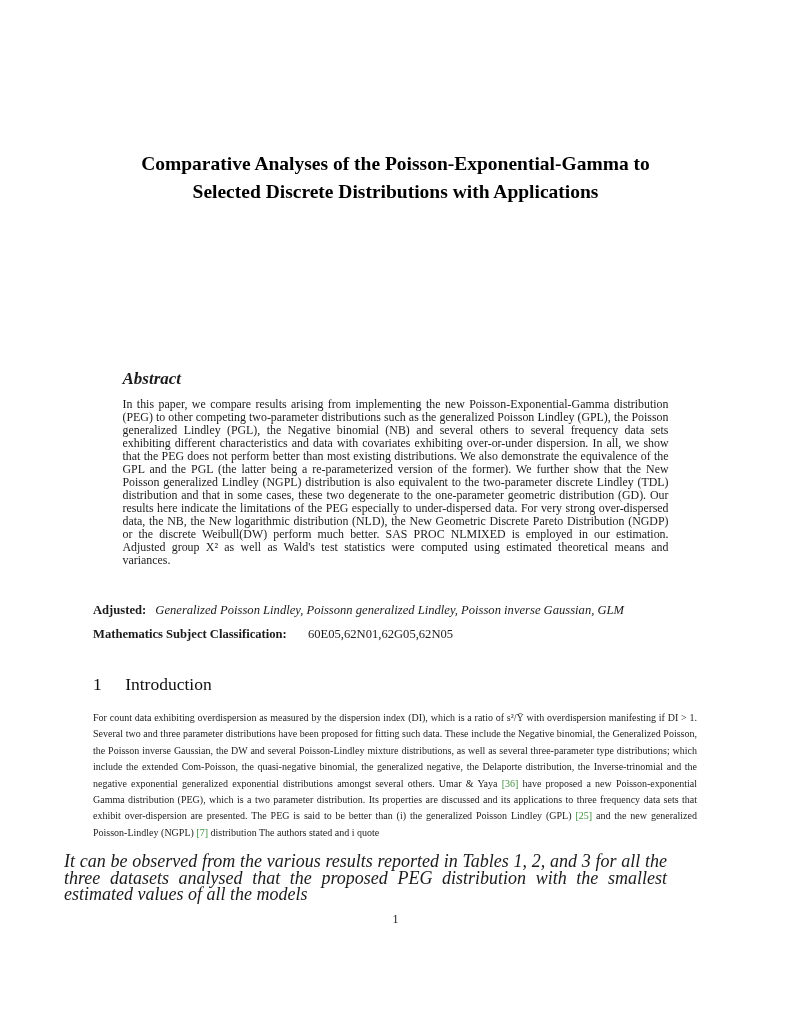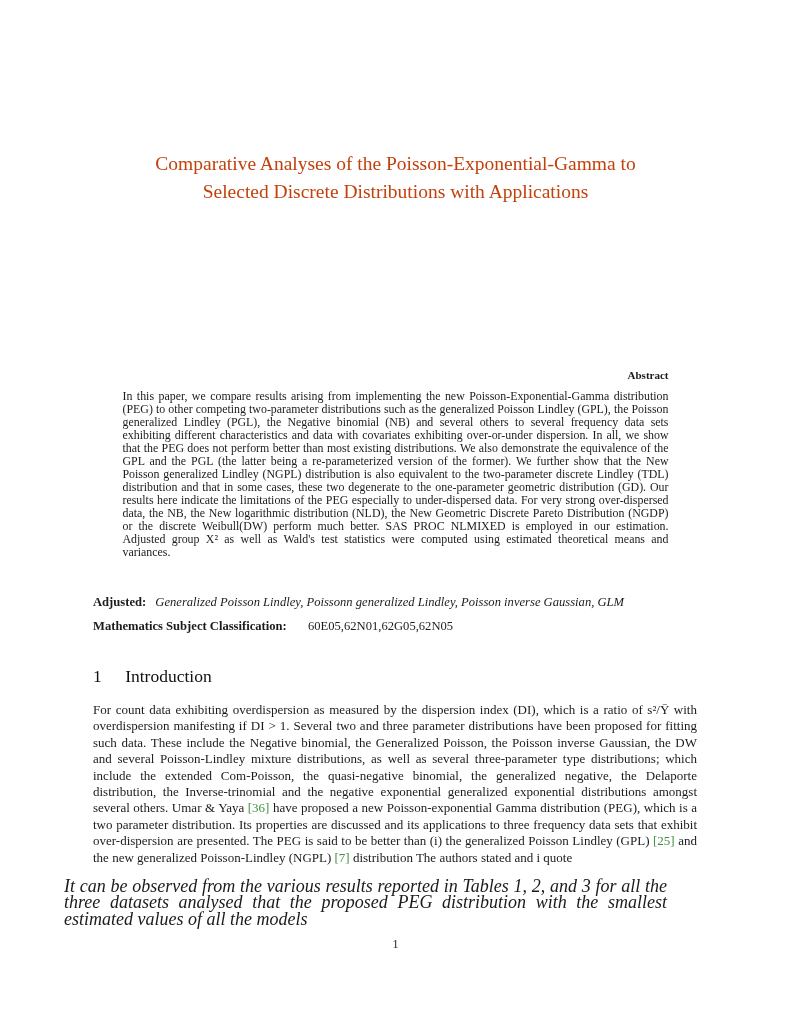--- a/index.html
+++ b/index.html
@@ -15,34 +15,35 @@
     background: #ffffff;
     font-family: "Liberation Serif", "DejaVu Serif", serif;
     color: #1b1b1b;
     overflow: hidden;
   }
   .title {
     margin: 0;
     padding-top: 150px;
     text-align: center;
     font-size: 19.5px;
-    font-weight: normal;
+    font-weight: bold;
     line-height: 28px;
-    color: #c2410c;
+    color: #000000;
   }
   .title-line { display: block; }
   .abstract {
     margin: 163px auto 0 auto;
     width: 546px;
   }
   .abstract-heading {
-    text-align: right;
+    text-align: left;
     font-weight: bold;
-    font-size: 11px;
+    font-size: 17px;
     margin-bottom: 9px;
+    font-style: italic;
   }
   .abstract-body {
     margin: 0;
     font-size: 11.9px;
     line-height: 13px;
     text-align: justify;
   }
   .keywords {
     margin: 35px 94px 0 93px;
     font-size: 12.6px;
@@ -58,21 +59,21 @@
   .msc-label { font-weight: bold; margin-right: 18px; }
   .section-heading {
     margin: 31px 94px 0 93px;
     font-size: 17.5px;
     font-weight: normal;
     color: #111111;
   }
   .section-number { margin-right: 19px; }
   .body-text {
     margin: 15px 94px 0 93px;
-    font-size: 13px;
+    font-size: 10px;
     line-height: 16.4px;
     text-align: justify;
   }
   .citation {
     color: var(--citation-color, #3f8f3f);
     text-decoration: none;
     cursor: pointer;
   }
   .quote {
     margin: 12px 124px 0 64px;

